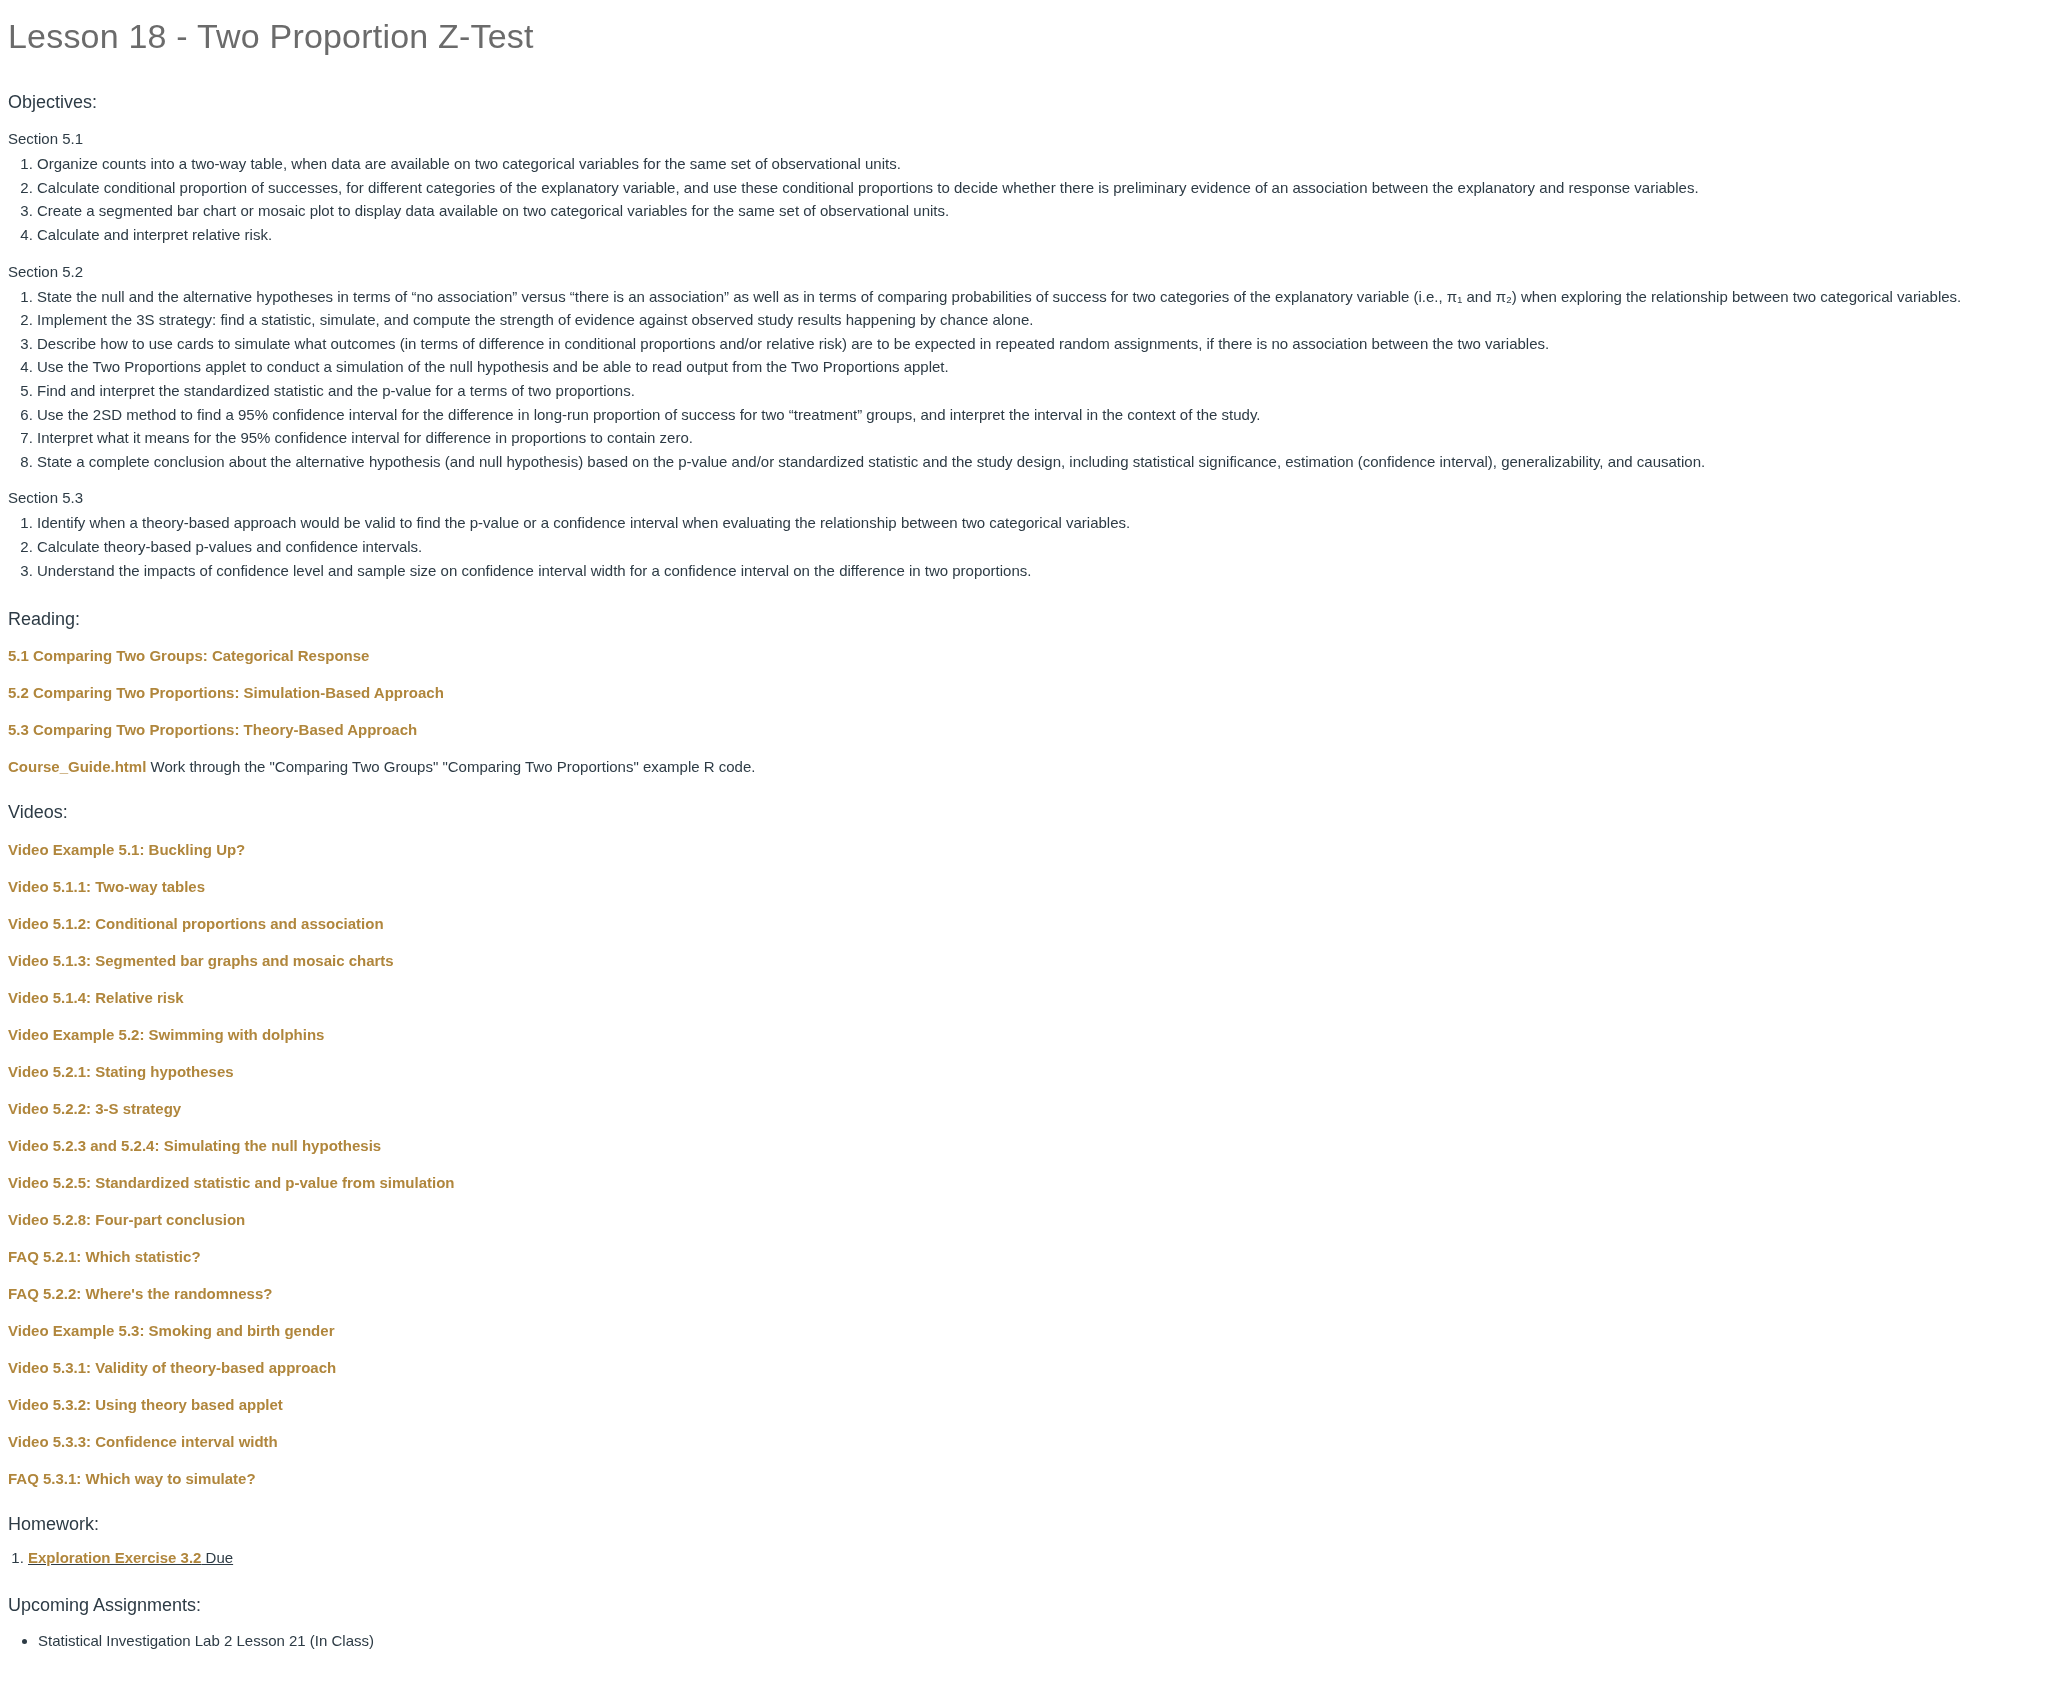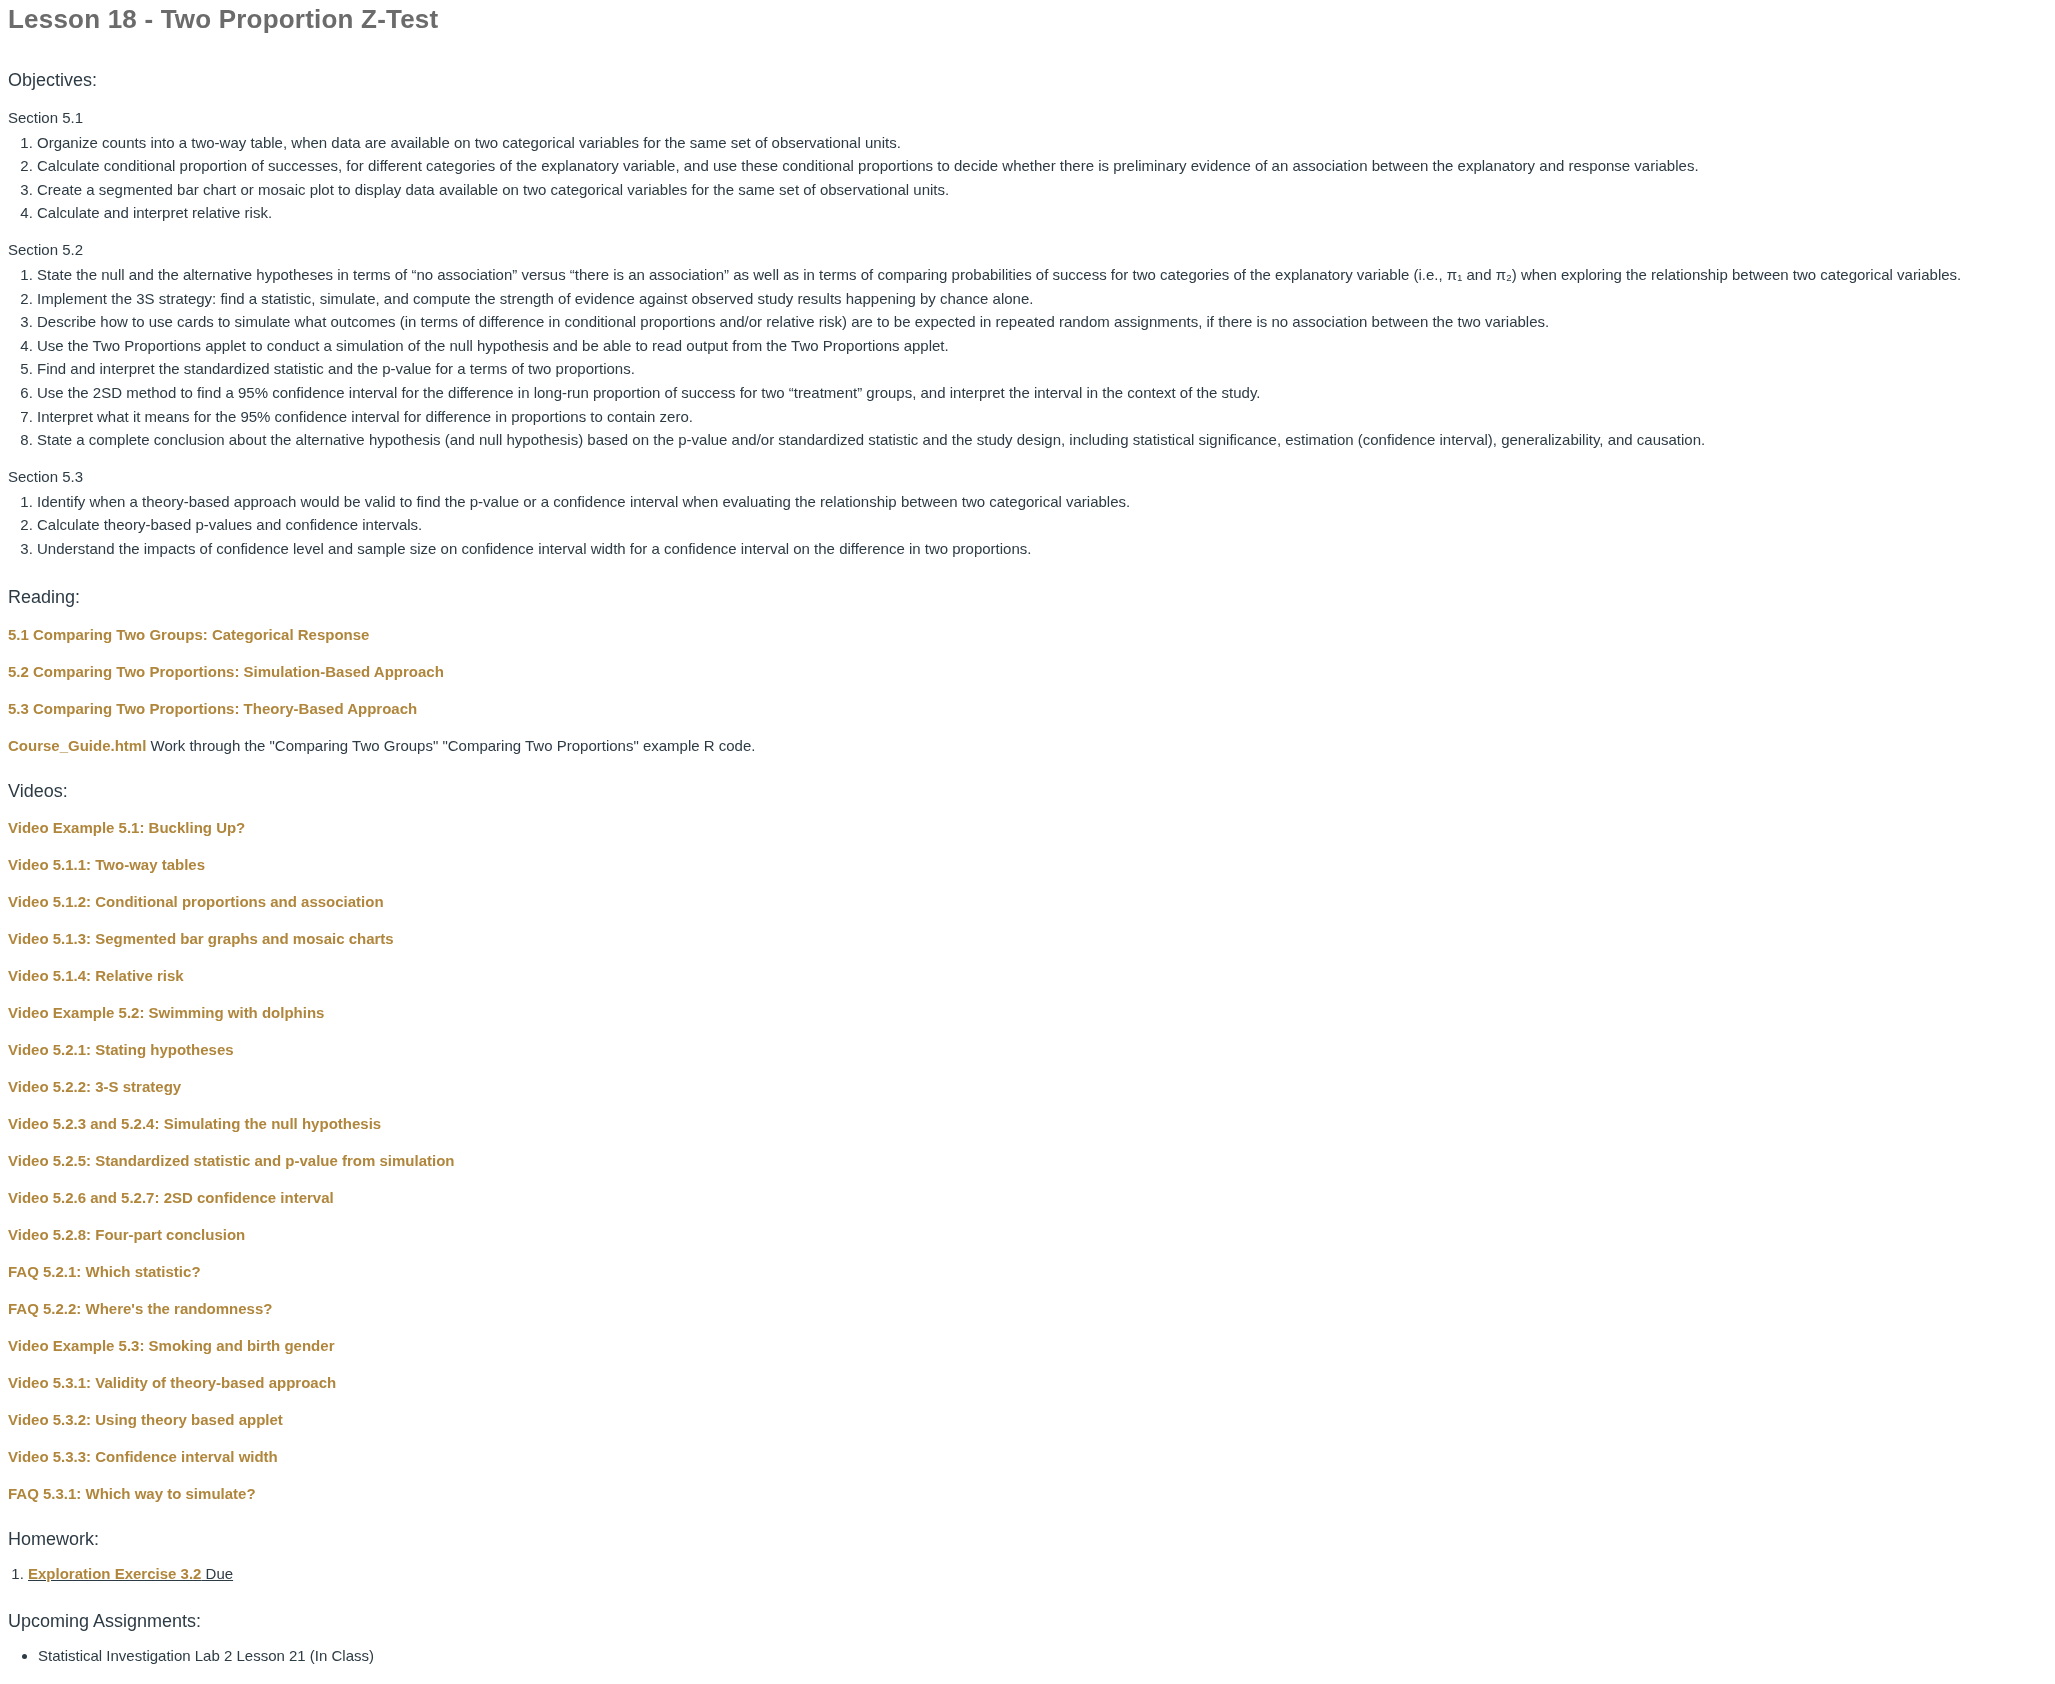--- a/index.html
+++ b/index.html
@@ -9,22 +9,22 @@
   }
   *{ box-sizing:border-box; }
   html,body{ margin:0; padding:0; background:#fff; }
   body{
     width:2055px; min-height:1684px; overflow:hidden;
     font-family:"Liberation Sans", sans-serif;
     font-size:15px; color:var(--text);
     padding:0 10px 40px 8px;
   }
   .page-title{
-    margin:4px 0 34px 0;
-    font-size:26px; font-weight:700; line-height:1.2;
+    margin:16px 0 34px 0;
+    font-size:34px; font-weight:400; line-height:1.2;
     color:var(--title); letter-spacing:0.2px;
   }
   .sec-heading{
     margin:26px 0 12px 0;
     font-size:18px; font-weight:500; line-height:1.3;
     color:var(--text);
   }
   .section-label{ margin:15px 0 3px 0; line-height:20px; }
   ol.obj-list{ margin:0; padding-left:29px; }
   ol.obj-list li{ line-height:23.6px; white-space:nowrap; }
@@ -127,21 +127,20 @@
       <p class="link-row"><a class="gold-link">Video Example 5.2: Swimming with dolphins</a></p>
 
       <p class="link-row"><a class="gold-link">Video 5.2.1: Stating hypotheses</a></p>
 
       <p class="link-row"><a class="gold-link">Video 5.2.2: 3-S strategy</a></p>
 
       <p class="link-row"><a class="gold-link">Video 5.2.3 and 5.2.4: Simulating the null hypothesis</a></p>
 
       <p class="link-row"><a class="gold-link">Video 5.2.5: Standardized statistic and p-value from simulation</a></p>
 
-      <p class="link-row"><a class="gold-link">Video 5.2.6 and 5.2.7: 2SD confidence interval</a></p>
 
       <p class="link-row"><a class="gold-link">Video 5.2.8: Four-part conclusion</a></p>
 
       <p class="link-row"><a class="gold-link">FAQ 5.2.1: Which statistic?</a></p>
 
       <p class="link-row"><a class="gold-link">FAQ 5.2.2: Where's the randomness?</a></p>
 
       <p class="link-row"><a class="gold-link">Video Example 5.3: Smoking and birth gender</a></p>
 
       <p class="link-row"><a class="gold-link">Video 5.3.1: Validity of theory-based approach</a></p>

